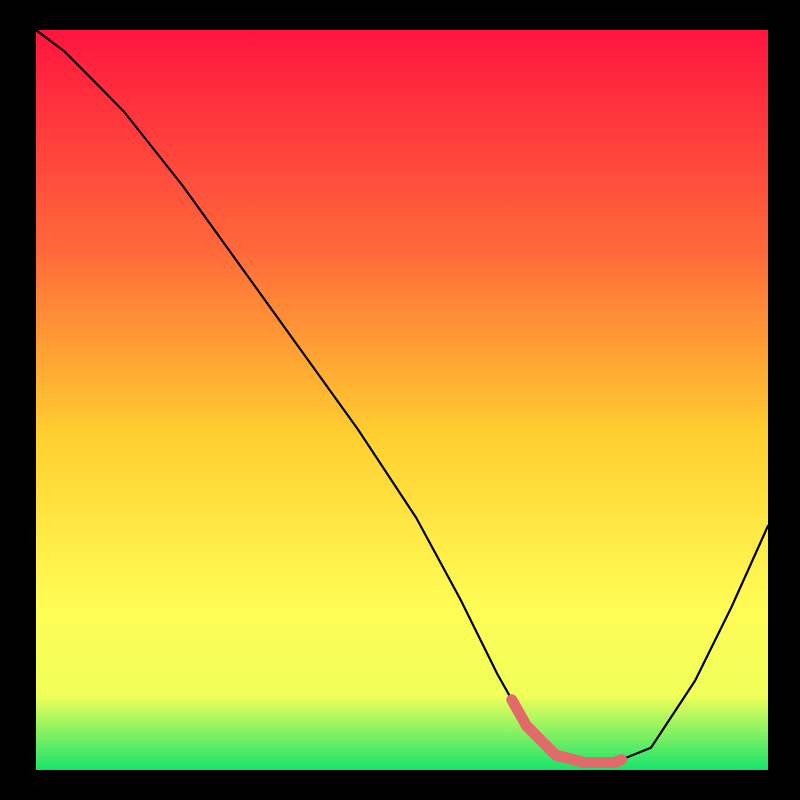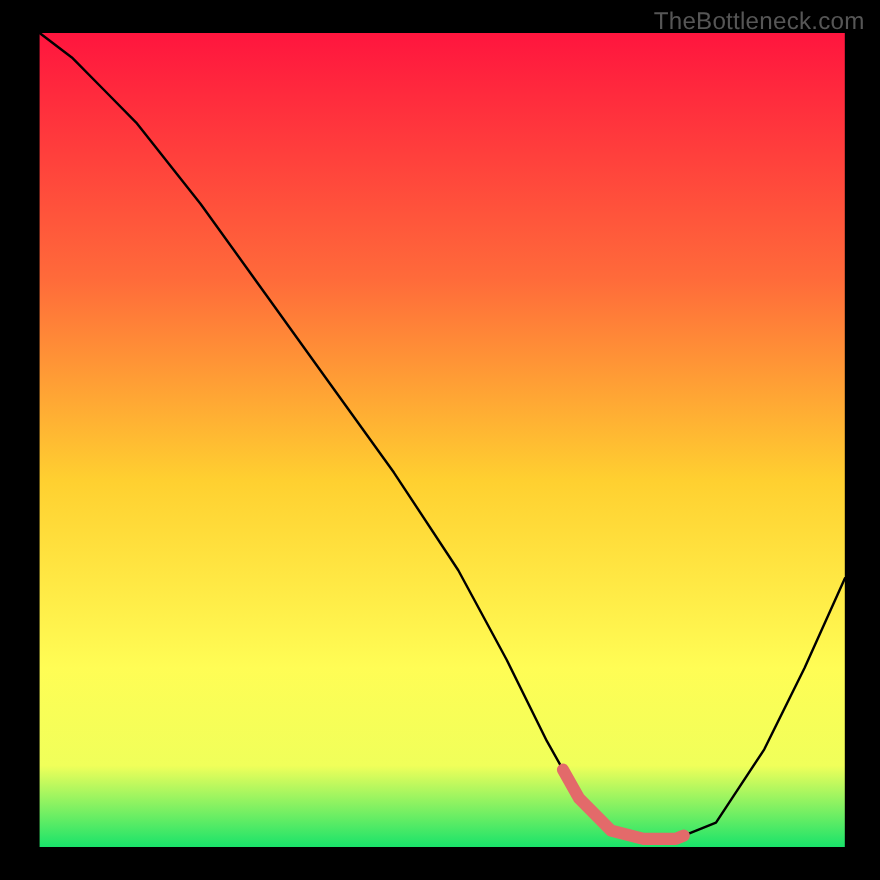--- a/index.html
+++ b/index.html
@@ -28,21 +28,20 @@
   svg {
     position: absolute;
     top: 0;
     left: 0;
   }
 </style>
 </head>
 <body>
 
 <div class="frame">
-  <div class="watermark">TheBottleneck.com</div>
   <svg id="chart-svg" width="800" height="800" viewBox="0 0 800 800">
       <defs>
         <linearGradient id="bg-grad" x1="0" y1="0" x2="0" y2="1">
           <stop offset="0%" stop-color="#ff153e"></stop>
           <stop offset="30%" stop-color="#ff6a3a"></stop>
           <stop offset="55.00000000000001%" stop-color="#ffd030"></stop>
           <stop offset="78%" stop-color="#fffd55"></stop>
           <stop offset="90%" stop-color="#f0ff5a"></stop>
           <stop offset="100%" stop-color="#19e36a"></stop>
         </linearGradient>

